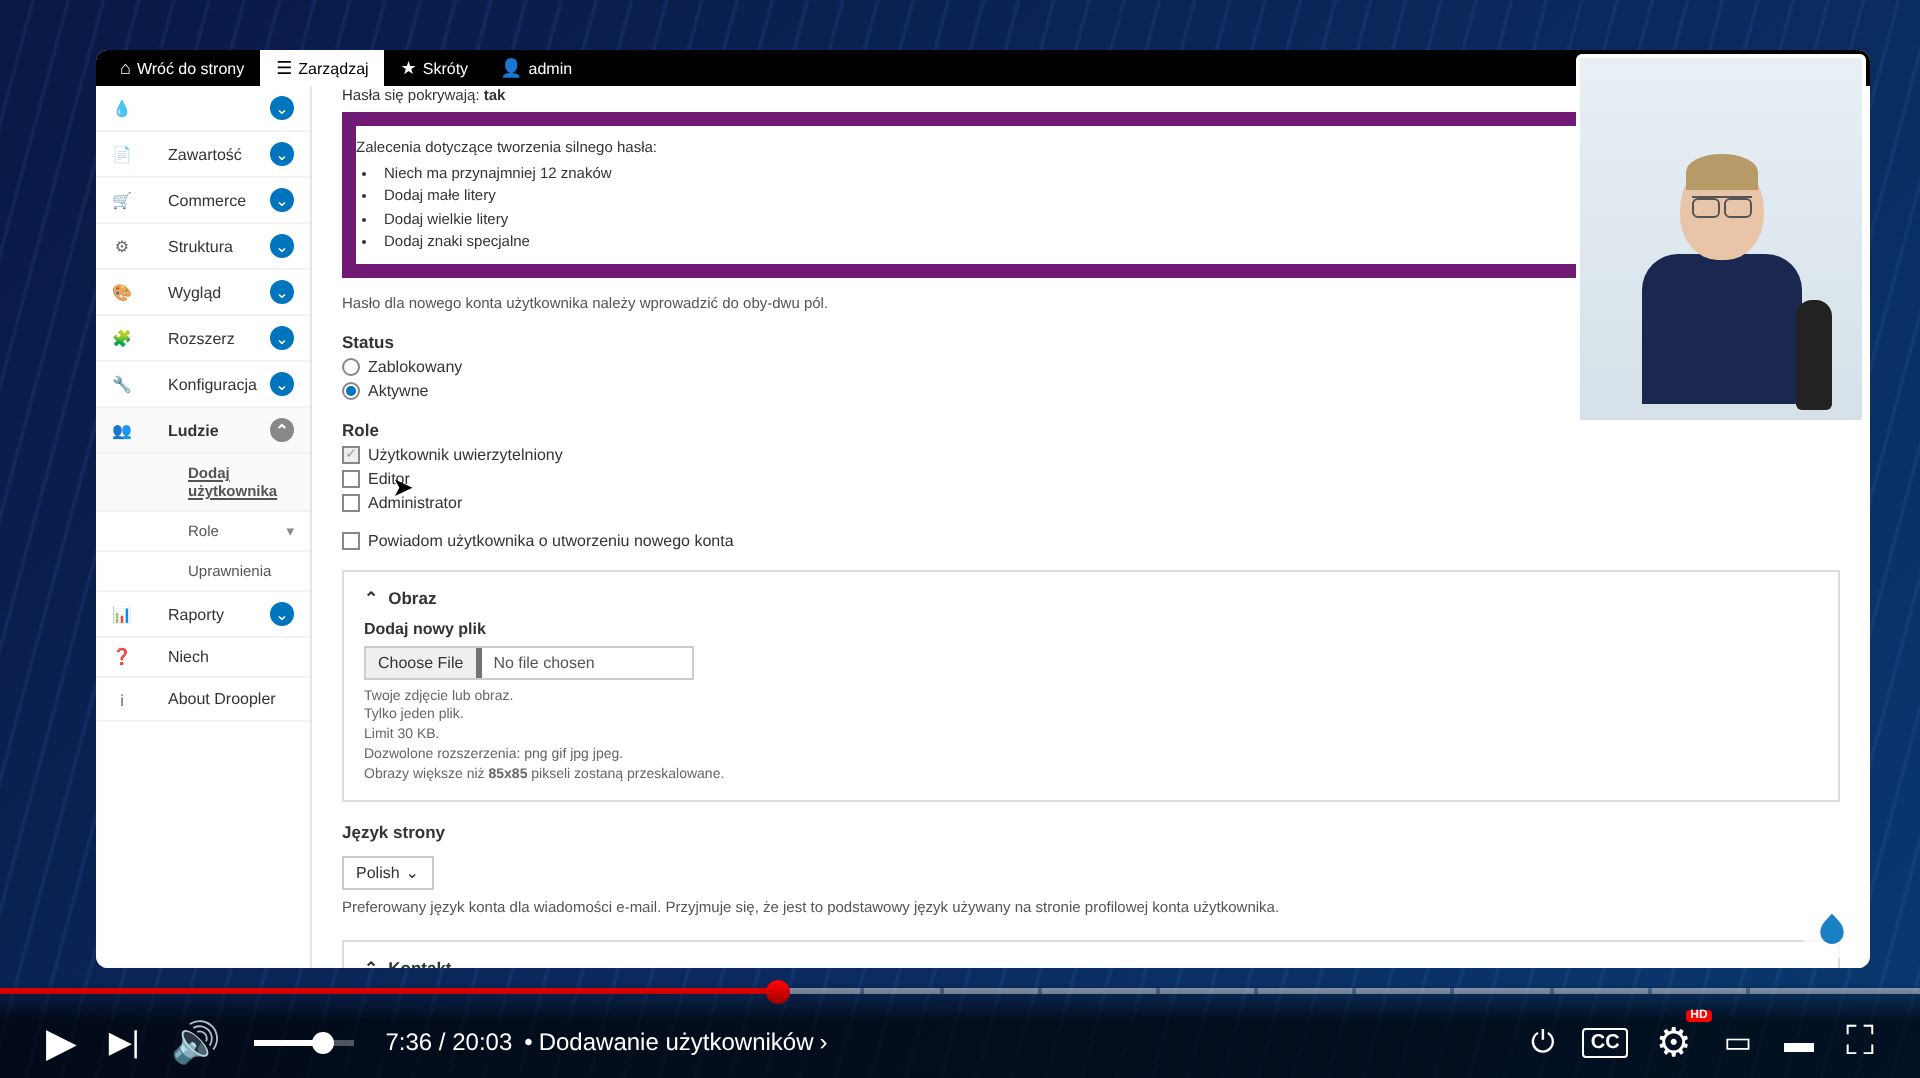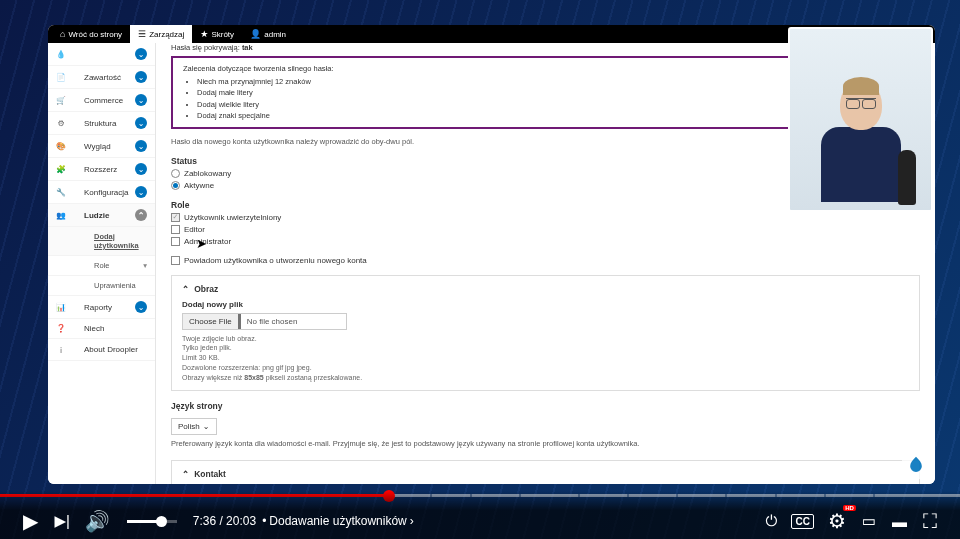--- a/index.html
+++ b/index.html
@@ -14,21 +14,21 @@
 .sidebar{width:108px;background:#fff;border-right:1px solid #e5e5e5;overflow-y:auto}
 .side-item{display:flex;align-items:center;justify-content:space-between;padding:5px 8px;font-size:8px;color:#333;cursor:pointer;border-bottom:1px solid #f3f3f3}
 .side-item.active{font-weight:bold;background:#fafafa}
 .side-item.sub{padding-left:28px;color:#555;font-size:7.5px}
 .side-item.sub.active{font-weight:bold;text-decoration:underline}
 .side-icon{width:10px;text-align:center;color:#666;font-size:8px}
 .side-label{flex:1;margin-left:18px}
 .chev{width:12px;height:12px;border-radius:50%;background:#0074bd;color:#fff;font-size:8px;display:flex;align-items:center;justify-content:center}
 .chev.up{background:#888}
 .main{flex:1;background:#fff;overflow-y:auto;padding:0 15px 15px 15px;font-size:8px;color:#333}
-.info-box{border:2px solid #701a75;padding:6px 10px;margin-bottom:8px}
+.info-box{border:7px solid #701a75;padding:6px 0;margin-bottom:8px}
 .info-box ul{padding-left:14px;margin-top:3px}
 .info-box li{font-size:7.5px;line-height:1.5}
 .help{font-size:7.5px;color:#555;margin-bottom:8px;line-height:1.4}
 .section-label{font-weight:bold;font-size:8.5px;margin-bottom:3px}
 .radio-row,.check-row{display:flex;align-items:center;gap:4px;margin:3px 0;font-size:8px}
 .radio{width:9px;height:9px;border:1px solid #888;border-radius:50%;display:flex;align-items:center;justify-content:center}
 .radio.checked::after{content:"";width:5px;height:5px;background:#0074bd;border-radius:50%}
 .checkbox{width:9px;height:9px;border:1px solid #888;display:flex;align-items:center;justify-content:center;font-size:7px;color:#0074bd}
 .checkbox.checked::after{content:"✓"}
 .checkbox.disabled{background:#eee;color:#999}

